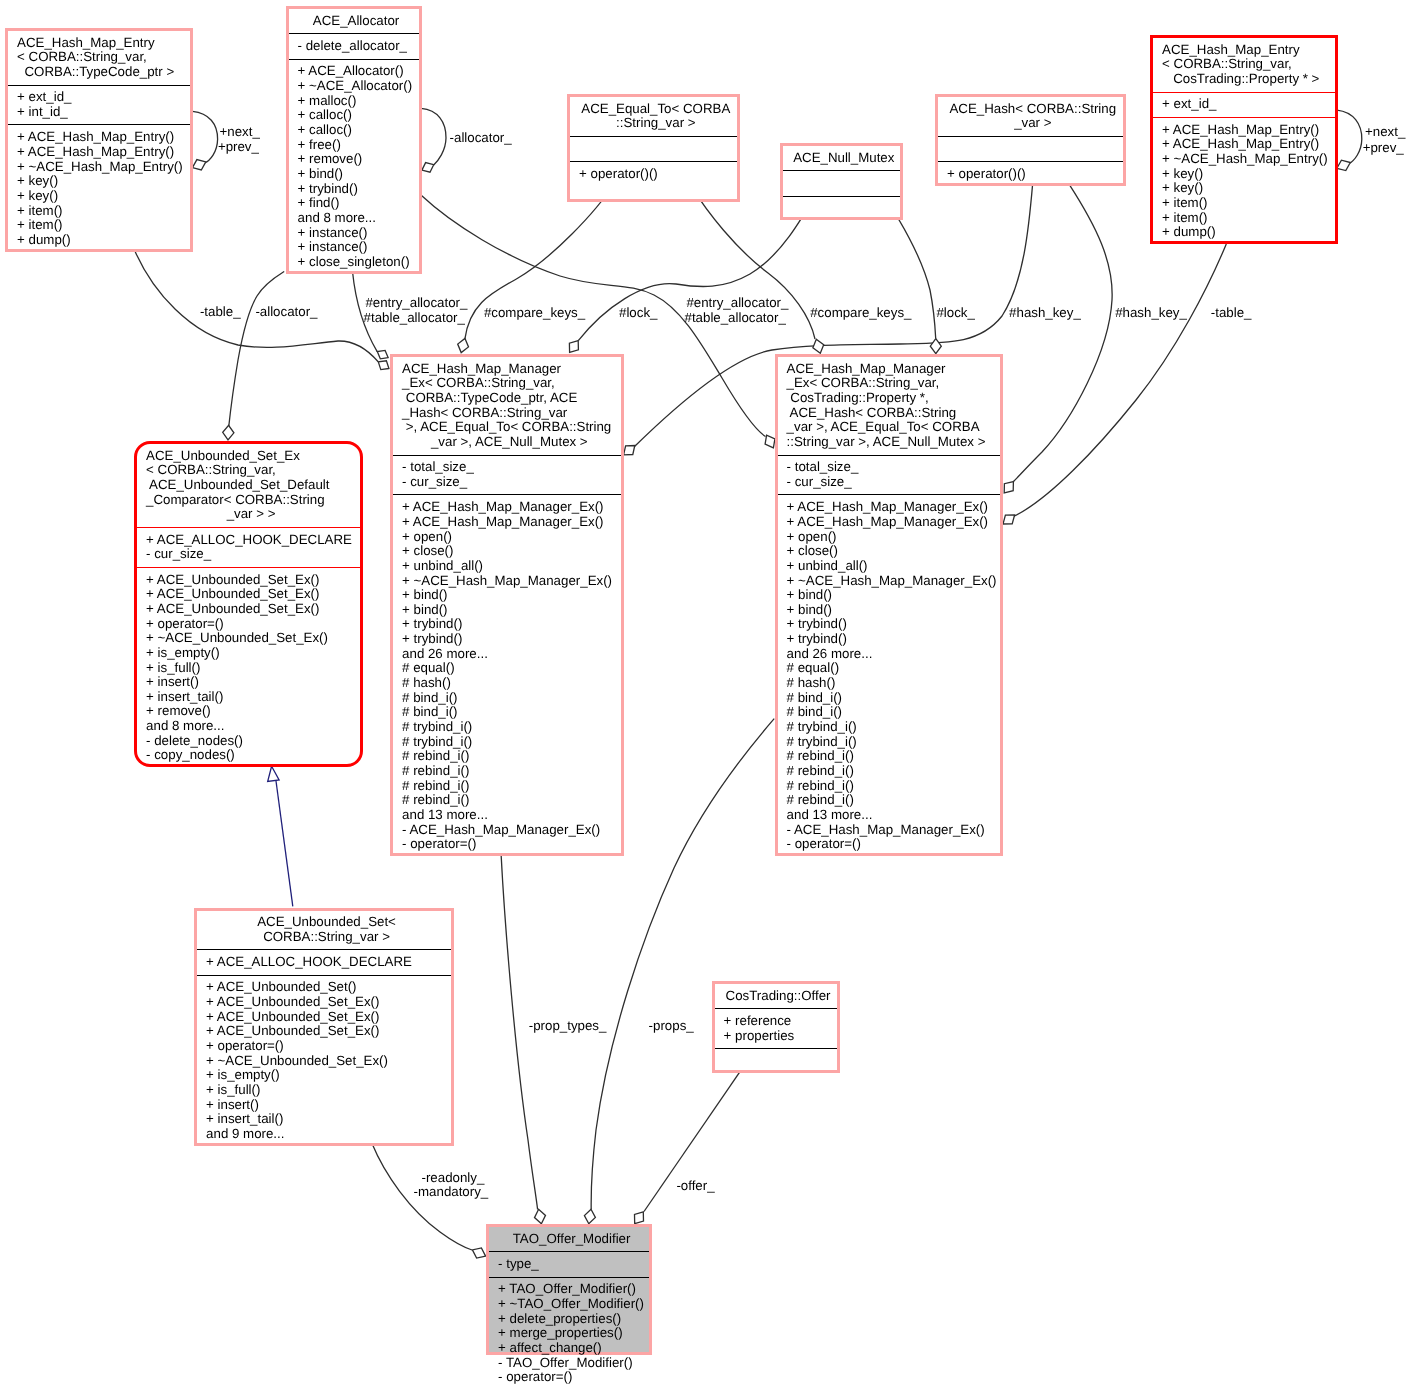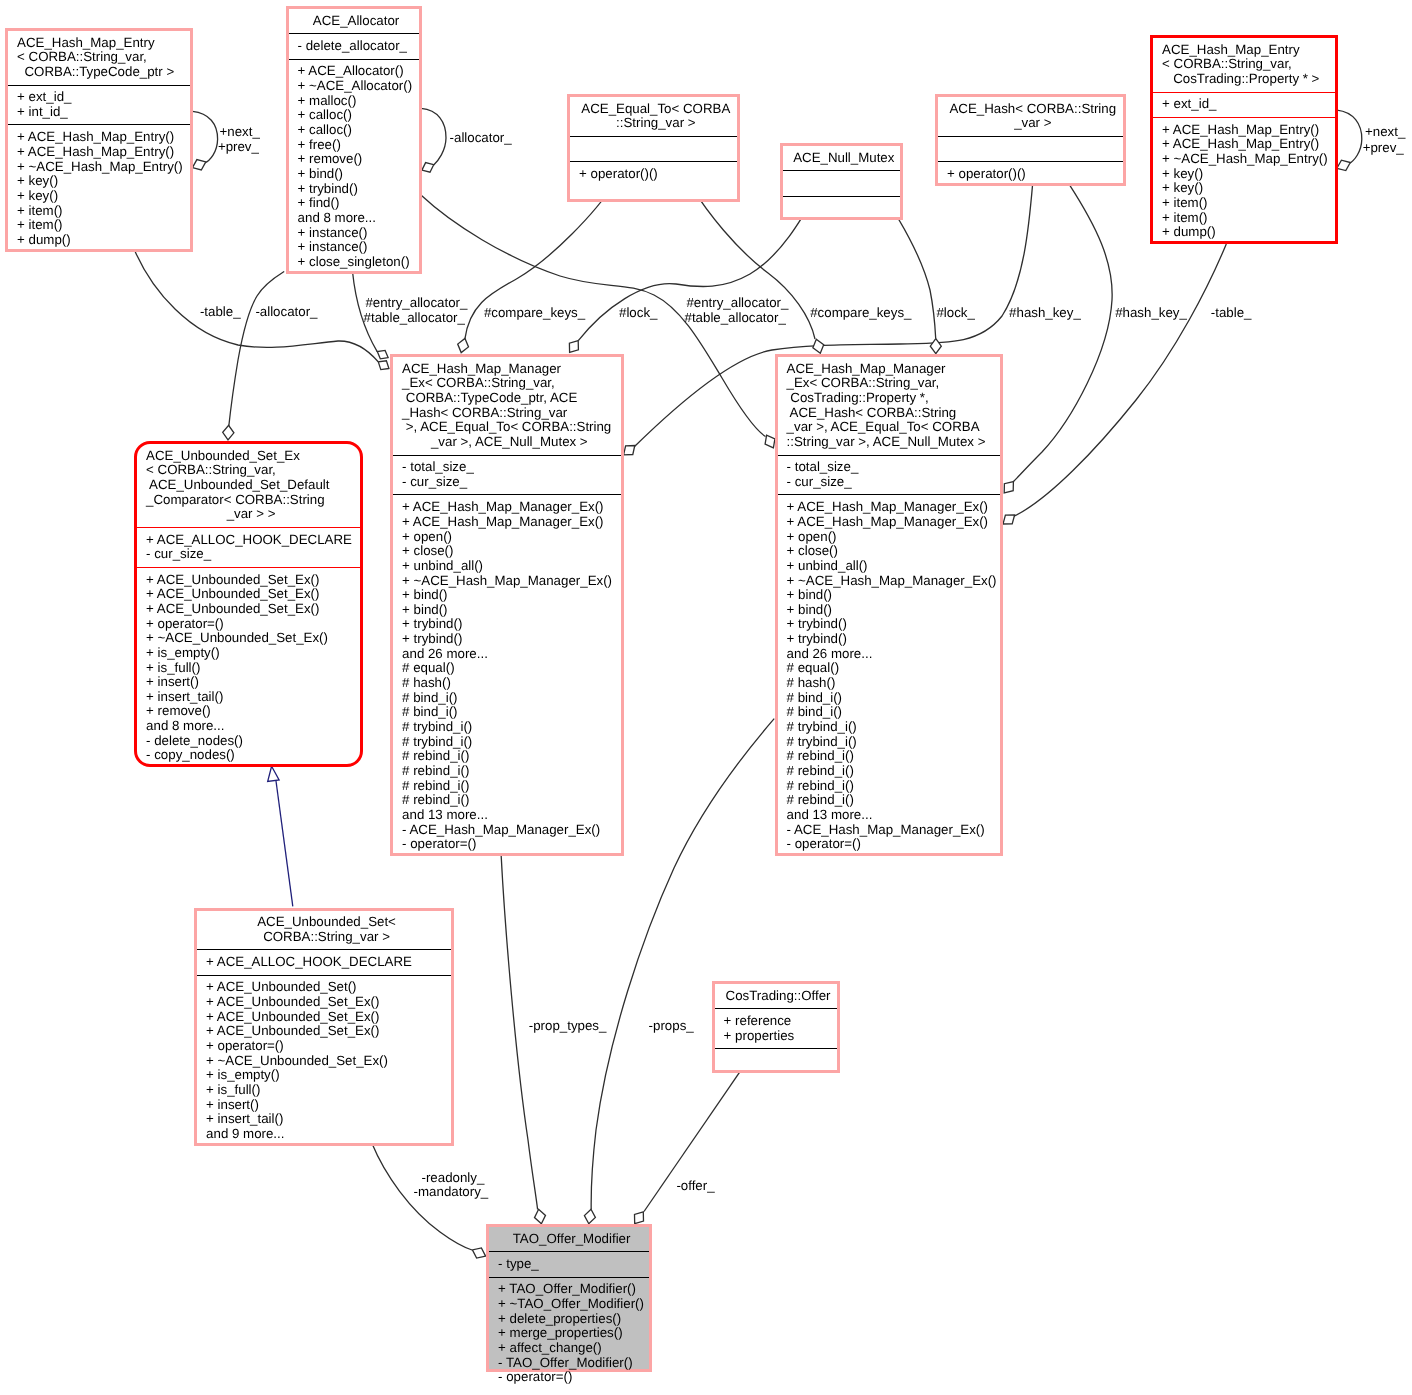--- a/index.html
+++ b/index.html
@@ -305,21 +305,21 @@
       <div class="ln ctr">CosTrading::Offer</div>
     </div>
     <div class="sec">
       <div class="ln">+ reference</div>
       <div class="ln">+ properties</div>
     </div>
     <div class="sec">
       <div class="ln"></div>
     </div>
   </div>
-  <div class="node cur" style="left:486px;top:1224px;width:166px;height:148px;">
+  <div class="node cur" style="left:486px;top:1224px;width:166px;height:131px;">
     <div class="sec">
       <div class="ln ctr">TAO_Offer_Modifier</div>
     </div>
     <div class="sec">
       <div class="ln">- type_</div>
     </div>
     <div class="sec">
       <div class="ln">+ TAO_Offer_Modifier()</div>
       <div class="ln">+ ~TAO_Offer_Modifier()</div>
       <div class="ln">+ delete_properties()</div>

